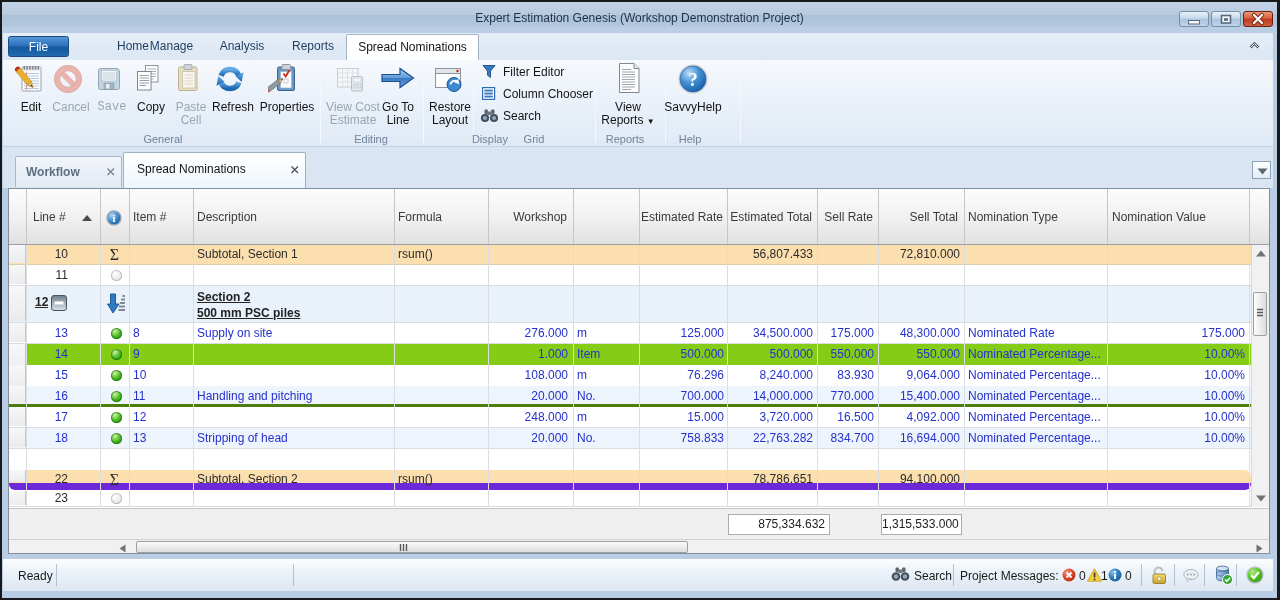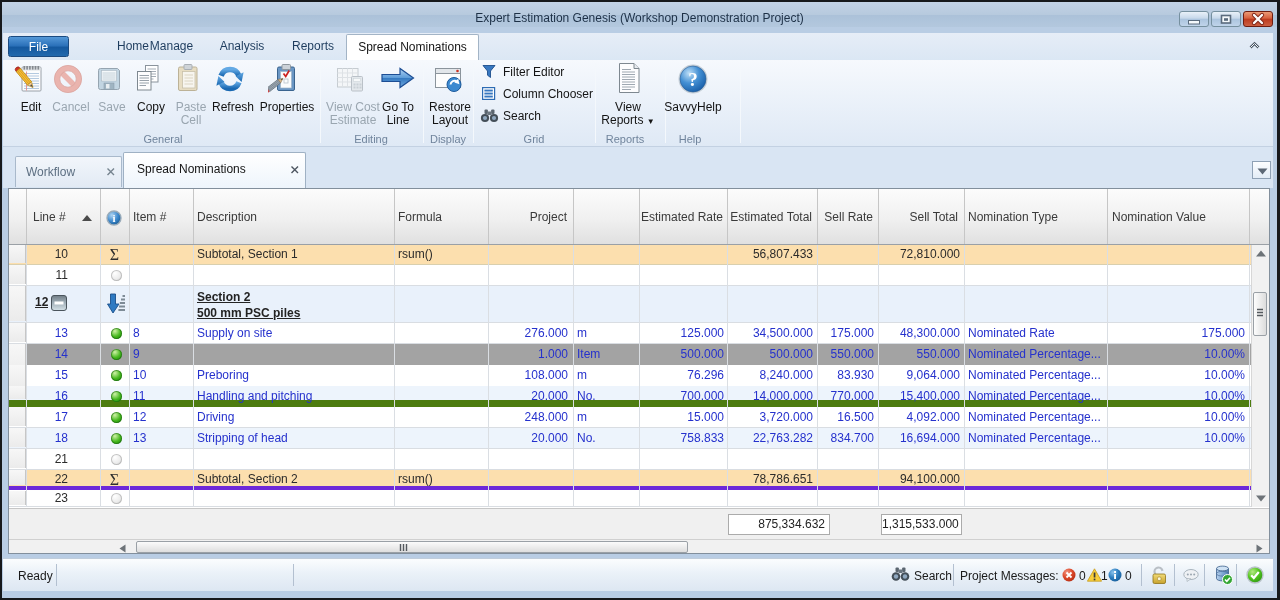--- a/index.html
+++ b/index.html
@@ -127,21 +127,21 @@
 </div>
 <div id="ribbon">
 <div class="gsep" style="left:317px;"></div>
 <div class="gsep" style="left:420px;"></div>
 <div class="gsep" style="left:470px;"></div>
 <div class="gsep" style="left:592px;"></div>
 <div class="gsep" style="left:662px;"></div>
 <div class="gsep" style="left:737px;"></div>
 <div class="glabel" style="left:100px;">General</div>
 <div class="glabel" style="left:308px;">Editing</div>
-<div class="glabel" style="left:385px;">Display</div>
+<div class="glabel" style="left:385px;text-align:right;">Display</div>
 <div class="glabel" style="left:471px;">Grid</div>
 <div class="glabel" style="left:562px;">Reports</div>
 <div class="glabel" style="left:627px;">Help</div>
 <div class="bicon" style="left:9px;"><svg width="32" height="32">
 <rect x="10" y="4" width="19" height="24" rx="1" fill="#fbfcfd" stroke="#9aa1a8"></rect>
 <rect x="10.5" y="4.5" width="18" height="3" fill="#dde1e5"></rect>
 <g fill="#83888e">
           <rect x="11.5" y="3" width="1.6" height="3.6"></rect>
           <rect x="14.3" y="3" width="1.6" height="3.6"></rect>
           <rect x="17.1" y="3" width="1.6" height="3.6"></rect>
@@ -167,21 +167,21 @@
 <circle cx="16" cy="16" r="8.2" fill="none" stroke="#d8a49e" stroke-width="0.7"></circle>
 </svg></div>
 <div class="blabel dis" style="left:23px;width:90px;">Cancel</div>
 <div class="bicon" style="left:90px;"><svg width="32" height="32">
 <path d="M7.5 5.5 h17 l2 2 v17 a2 2 0 0 1 -2 2 h-17 a2 2 0 0 1 -2 -2 v-17 a2 2 0 0 1 2 -2 z" fill="#c2d5e2" stroke="#96a5b1"></path>
 <rect x="8.5" y="7.5" width="15" height="10.5" fill="#f4f8fa" stroke="#aab7c1" stroke-width="0.6"></rect>
 <path d="M9.5 10h13M9.5 12h13M9.5 14h13M9.5 16h13" stroke="#bac7d1" stroke-width="0.8"></path>
 <rect x="11" y="20" width="10" height="6.5" fill="#9fb4c2" stroke="#8798a6" stroke-width="0.5"></rect>
 <rect x="13" y="21" width="3.5" height="4.5" fill="#e8eef2"></rect>
 </svg></div>
-<div class="blabel dis" style="left:64px;width:90px;">Save</div>
+<div class="blabel dis" style="left:64px;width:90px;font-family:Liberation Mono, monospace;">Save</div>
 <div class="bicon" style="left:129px;"><svg width="32" height="32">
 <rect x="13.5" y="2.5" width="12.5" height="16.5" fill="#fff" stroke="#8a939c"></rect>
 <path d="M15.5 6h8.5M15.5 8.5h8.5M15.5 11h8.5M15.5 13.5h8.5M15.5 16h6" stroke="#9aa4ae" stroke-width="0.9"></path>
 <rect x="5.5" y="8.5" width="13.5" height="18.5" fill="#fdfdfe" stroke="#7e8890"></rect>
 <path d="M7.5 12.5h9.5M7.5 15h9.5M7.5 17.5h9.5M7.5 20h9.5M7.5 22.5h6.5" stroke="#8d97a1" stroke-width="0.9"></path>
 </svg></div>
 <div class="blabel" style="left:103px;width:90px;">Copy</div>
 <div class="bicon" style="left:169px;"><svg width="32" height="32">
 <rect x="6.5" y="4" width="18.5" height="23.5" rx="1.5" fill="#e7ddc3" stroke="#bcb297"></rect>
 <rect x="12" y="1.5" width="8" height="5" rx="1" fill="#cfd4d8" stroke="#a9afb5"></rect>
@@ -295,21 +295,21 @@
           </radialGradient>
         </defs>
 <circle cx="16" cy="16" r="14.5" fill="#c3cdd6"></circle>
 <circle cx="16" cy="16" r="13" fill="url(#shg)" stroke="#2a5c94" stroke-width="0.6"></circle>
 <text x="16" y="22.5" text-anchor="middle" font-size="19" font-weight="bold" fill="#fff" font-family="Liberation Serif, serif">?</text>
 </svg></div>
 <div class="blabel" style="left:645px;width:90px;">SavvyHelp</div>
 </div>
 <div id="dtabs">
   <div id="wftab">
-      <span style="position:absolute;left:10px;top:8px;">Workflow</span>
+      <span style="position:absolute;left:10px;top:8px;font-weight:bold;">Workflow</span>
       <svg style="position:absolute;left:90px;top:10px;" width="10" height="10">
         <path d="M1.5 1.5 L8 8 M8 1.5 L1.5 8" stroke="#76848f" stroke-width="1.4"></path>
       </svg>
     </div>
   <div id="sntab">
       <span style="position:absolute;left:13px;top:9px;">Spread Nominations</span>
       <svg style="position:absolute;left:166px;top:12px;" width="10" height="10">
         <path d="M1.5 1.5 L8 8 M8 1.5 L1.5 8" stroke="#4d5560" stroke-width="1.4"></path>
       </svg>
     </div>
@@ -346,21 +346,21 @@
             <stop offset="0.55" stop-color="#3d88cc"></stop>
             <stop offset="1" stop-color="#14568e"></stop>
           </radialGradient>
         </defs>
 <circle cx="8" cy="8" r="7" fill="url(#ihg)" stroke="#9aabb9" stroke-width="1.4"></circle>
 <text x="8" y="12" text-anchor="middle" font-size="11" font-weight="bold" fill="#fff" font-family="Liberation Serif, serif">i</text>
       </svg>
 <span class="hlab" style="left:124px;">Item #</span>
 <span class="hlab" style="left:188px;">Description</span>
 <span class="hlab" style="left:389px;">Formula</span>
-<span class="hlab" style="left:479px;width:79px;text-align:right;">Project</span>
+<span class="hlab" style="left:479px;width:79px;text-align:right;">Workshop</span>
 <span class="hlab" style="left:568px;margin-top:47px;">Unit</span>
 <span class="hlab" style="left:630px;width:84px;text-align:right;">Estimated Rate</span>
 <span class="hlab" style="left:718px;width:85px;text-align:right;">Estimated Total</span>
 <span class="hlab" style="left:808px;width:56px;text-align:right;">Sell Rate</span>
 <span class="hlab" style="left:869px;width:80px;text-align:right;">Sell Total</span>
 <span class="hlab" style="left:959px;">Nomination Type</span>
 <span class="hlab" style="left:1103px;">Nomination Value</span>
 </div>
 <div class="row" style="top:56px;height:20px;line-height:19px;background:#fcdfae;border-bottom:1px solid #d9cfae;">
       <div class="rowind"></div>
@@ -410,70 +410,68 @@
       <span class="cell cd blue">Supply on site</span>
       <span class="cell cq blue">276.000</span>
       <span class="cell cu blue">m</span>
       <span class="cell cer blue">125.000</span>
       <span class="cell cet blue">34,500.000</span>
       <span class="cell csr blue">175.000</span>
       <span class="cell cst blue">48,300.000</span>
       <span class="cell cnt blue">Nominated Rate</span>
       <span class="cell cnv blue">175.000</span>
     </div>
-<div class="row" style="top:155px;height:38px;line-height:20px;background:#a3a3a3;border-bottom:2px solid #0369a1;">
+<div class="row" style="top:155px;height:38px;line-height:20px;background:#84cc16;border-bottom:2px solid #0369a1;">
       <div class="rowind"></div>
       <span class="cell cl blue">14</span>
       <div class="orb green" style="top:5px;"></div>
       <span class="cell cit blue">9</span>
       <span class="cell cq blue">1.000</span>
       <span class="cell cu blue">Item</span>
       <span class="cell cer blue">500.000</span>
       <span class="cell cet blue">500.000</span>
       <span class="cell csr blue">550.000</span>
       <span class="cell cst blue">550.000</span>
       <span class="cell cnt blue">Nominated Percentage...</span>
       <span class="cell cnv blue">10.00%</span>
     </div>
 <div class="row" style="top:176px;height:32px;line-height:20px;background:#fff;border-bottom:7px solid #d946ef;">
       <div class="rowind"></div>
       <span class="cell cl blue">15</span>
       <div class="orb green" style="top:5px;"></div>
       <span class="cell cit blue">10</span>
-      <span class="cell cd blue">Preboring</span>
       <span class="cell cq blue">108.000</span>
       <span class="cell cu blue">m</span>
       <span class="cell cer blue">76.296</span>
       <span class="cell cet blue">8,240.000</span>
       <span class="cell csr blue">83.930</span>
       <span class="cell cst blue">9,064.000</span>
       <span class="cell cnt blue">Nominated Percentage...</span>
       <span class="cell cnv blue">10.00%</span>
     </div>
-<div class="row" style="top:197px;height:21px;line-height:20px;background:#edf4fc;border-bottom:7px solid #4d7c0f;">
+<div class="row" style="top:197px;height:21px;line-height:20px;background:#edf4fc;border-bottom:3px solid #4d7c0f;">
       <div class="rowind"></div>
       <span class="cell cl blue">16</span>
       <div class="orb green" style="top:5px;"></div>
       <span class="cell cit blue">11</span>
       <span class="cell cd blue">Handling and pitching</span>
       <span class="cell cq blue">20.000</span>
       <span class="cell cu blue">No.</span>
       <span class="cell cer blue">700.000</span>
       <span class="cell cet blue">14,000.000</span>
       <span class="cell csr blue">770.000</span>
       <span class="cell cst blue">15,400.000</span>
       <span class="cell cnt blue">Nominated Percentage...</span>
       <span class="cell cnv blue">10.00%</span>
     </div>
 <div class="row" style="top:218px;height:21px;line-height:20px;background:#fff;border-bottom:1px solid #d9dde2;">
       <div class="rowind"></div>
       <span class="cell cl blue">17</span>
       <div class="orb green" style="top:5px;"></div>
       <span class="cell cit blue">12</span>
-      <span class="cell cd blue">Driving</span>
       <span class="cell cq blue">248.000</span>
       <span class="cell cu blue">m</span>
       <span class="cell cer blue">15.000</span>
       <span class="cell cet blue">3,720.000</span>
       <span class="cell csr blue">16.500</span>
       <span class="cell cst blue">4,092.000</span>
       <span class="cell cnt blue">Nominated Percentage...</span>
       <span class="cell cnv blue">10.00%</span>
     </div>
 <div class="row" style="top:239px;height:21px;line-height:20px;background:#edf4fc;border-bottom:1px solid #d9dde2;">
@@ -484,26 +482,21 @@
       <span class="cell cd blue">Stripping of head</span>
       <span class="cell cq blue">20.000</span>
       <span class="cell cu blue">No.</span>
       <span class="cell cer blue">758.833</span>
       <span class="cell cet blue">22,763.282</span>
       <span class="cell csr blue">834.700</span>
       <span class="cell cst blue">16,694.000</span>
       <span class="cell cnt blue">Nominated Percentage...</span>
       <span class="cell cnv blue">10.00%</span>
     </div>
-<div class="row" style="top:260px;height:21px;line-height:20px;background:#fff;border-bottom:1px solid #d9dde2;">
-      <div class="rowind"></div>
-      <span class="cell cl blk">21</span>
-      <div class="orb gray" style="top:5px;"></div>
-    </div>
-<div class="row" style="top:281px;height:20px;line-height:19px;background:#fcdfae;border-bottom:4px solid #6d28d9;">
+<div class="row" style="top:281px;height:20px;line-height:19px;background:#fcdfae;border-bottom:7px solid #6d28d9;border-radius:6px;">
       <div class="rowind"></div>
       <span class="cell cl blk">22</span>
       <span class="sigma" style="top:0;line-height:19px;">Σ</span>
       <span class="cell cd blk">Subtotal, Section 2</span>
       <span class="cell cf blk">rsum()</span>
       <span class="cell cet blk">78,786.651</span>
       <span class="cell cst blk">94,100.000</span>
     </div>
 <div class="row" style="top:302px;height:16px;line-height:15px;background:#fff;border-bottom:1px solid #d9dde2;">
       <div class="rowind"></div>

